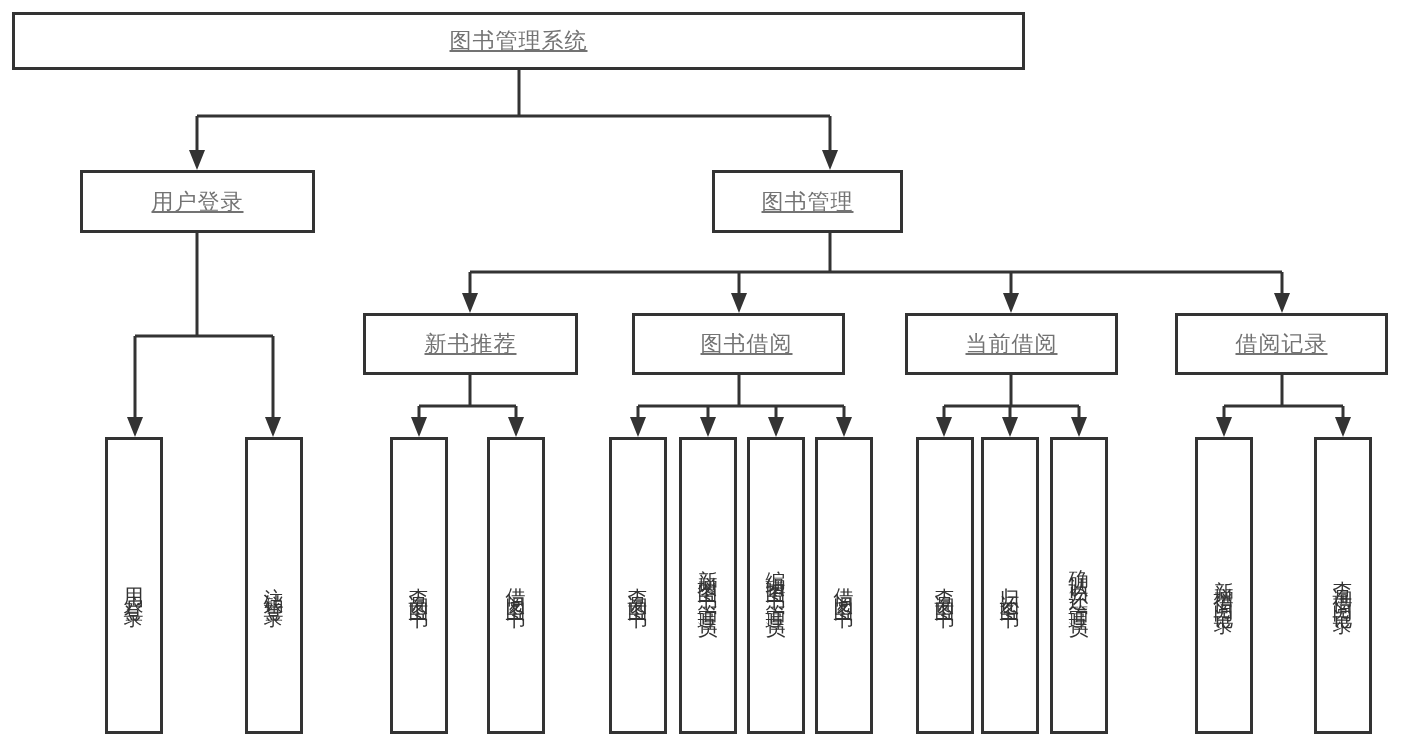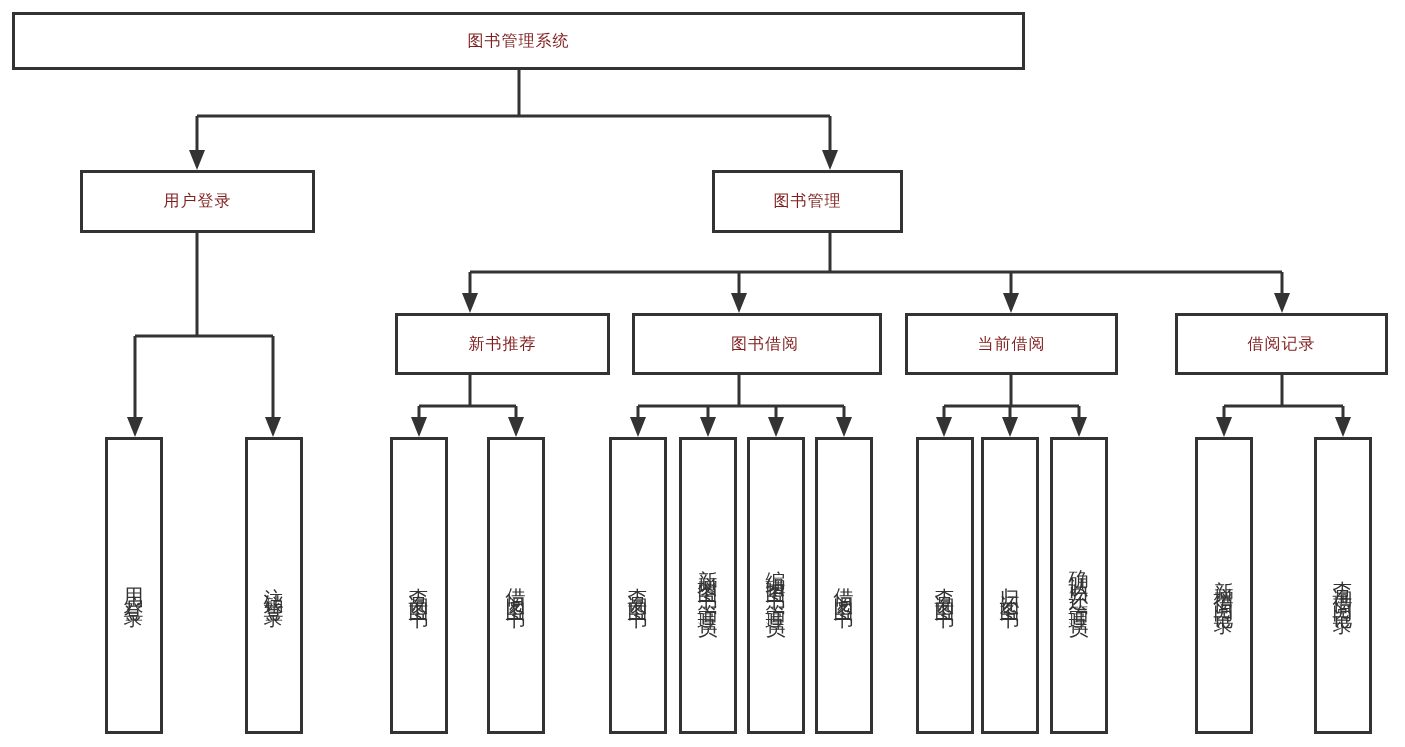--- a/index.html
+++ b/index.html
@@ -21,24 +21,25 @@
     box-sizing: border-box;
     background: #ffffff;
     border: 3px solid #333333;
     color: #333333;
     display: flex;
     align-items: center;
     justify-content: center;
     z-index: 1;
   }
   .node .hlabel {
-    font-size: 16px;
+    font-size: 22px;
     letter-spacing: 1px;
     white-space: nowrap;
-    color: #7f1d1d;
+    color: #737373;
+    text-decoration: underline;
   }
   .leaf {
     position: absolute;
     box-sizing: border-box;
     top: 437px;
     width: 58px;
     height: 297px;
     background: #ffffff;
     border: 3px solid #333333;
     z-index: 1;
@@ -51,22 +52,22 @@
     height: 100%;
     text-align: center;
     line-height: 52px;
     font-size: 20px;
     letter-spacing: 7px;
     color: #333333;
   }
   .root-box   { left: 12px;  top: 12px;  width: 1013px; height: 58px; }
   .l2-user    { left: 80px;  top: 170px; width: 235px;  height: 63px; }
   .l2-book    { left: 712px; top: 170px; width: 191px;  height: 63px; }
-  .l3-nbr     { left: 363px; top: 313px; width: 215px;  height: 62px; margin-left: 32px; }
-  .l3-bb      { left: 632px; top: 313px; width: 250px;  height: 62px; padding-left: 16px; }
+  .l3-nbr     { left: 363px; top: 313px; width: 215px;  height: 62px; }
+  .l3-bb      { left: 632px; top: 313px; width: 213px;  height: 62px; padding-left: 16px; }
   .l3-cb      { left: 905px; top: 313px; width: 213px;  height: 62px; }
   .l3-br      { left: 1175px;top: 313px; width: 213px;  height: 62px; }
   .lf-ul-login   { left: 105px; }
   .lf-ul-logout  { left: 245px; }
   .lf-nbr-query  { left: 390px; }
   .lf-nbr-borrow { left: 487px; }
   .lf-bb-query   { left: 609px; }
   .lf-bb-add     { left: 679px; }
   .lf-bb-edit    { left: 747px; }
   .lf-bb-borrow  { left: 815px; }

